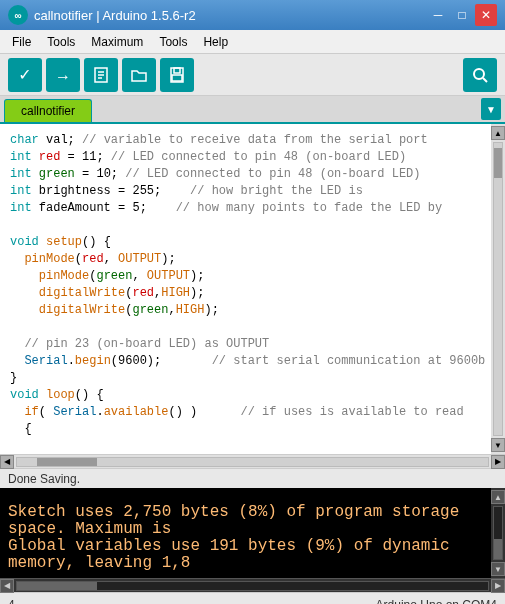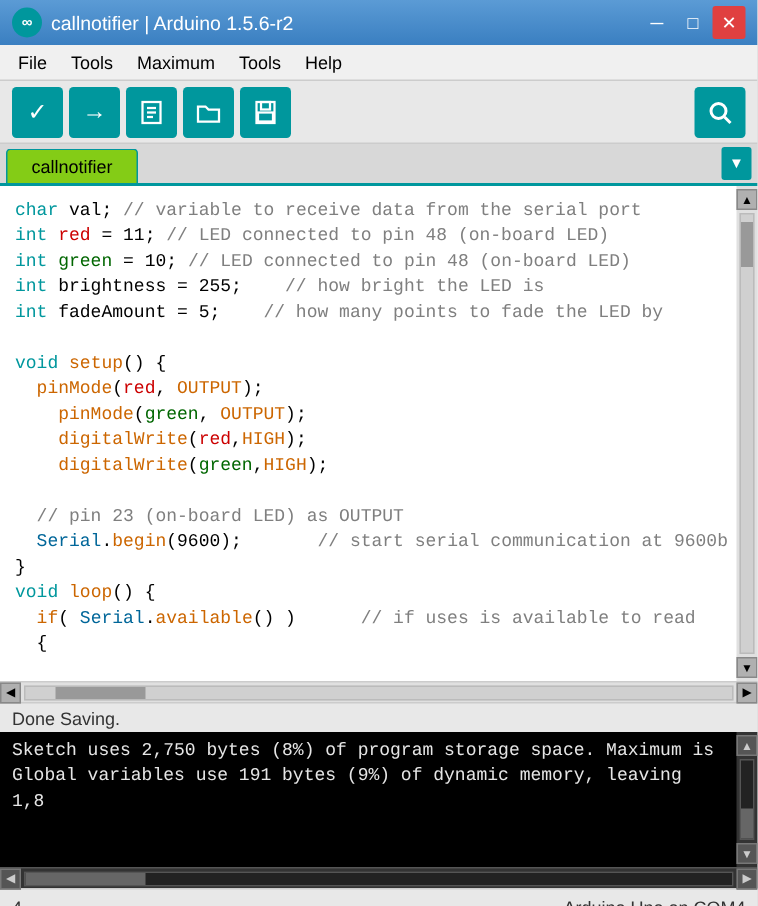--- a/index.html
+++ b/index.html
@@ -208,25 +208,26 @@
       background: #000;
       height: 90px;
       overflow: hidden;
       position: relative;
       display: flex;
     }
     .console-content {
       flex: 1;
       padding: 4px 8px;
       font-family: 'Courier New', monospace;
-      font-size: 12px;
+      font-size: 16px;
       line-height: 17px;
-      color: #e5e5e5;
+      color: #fdba74;
       white-space: pre-wrap;
       overflow: hidden;
+      margin-top: 12px;
     }
     .console-scrollbar {
       width: 14px;
       background: #333;
       display: flex; flex-direction: column; align-items: center;
       padding: 2px 0;
     }
 
     
     .console-h-scrollbar {

